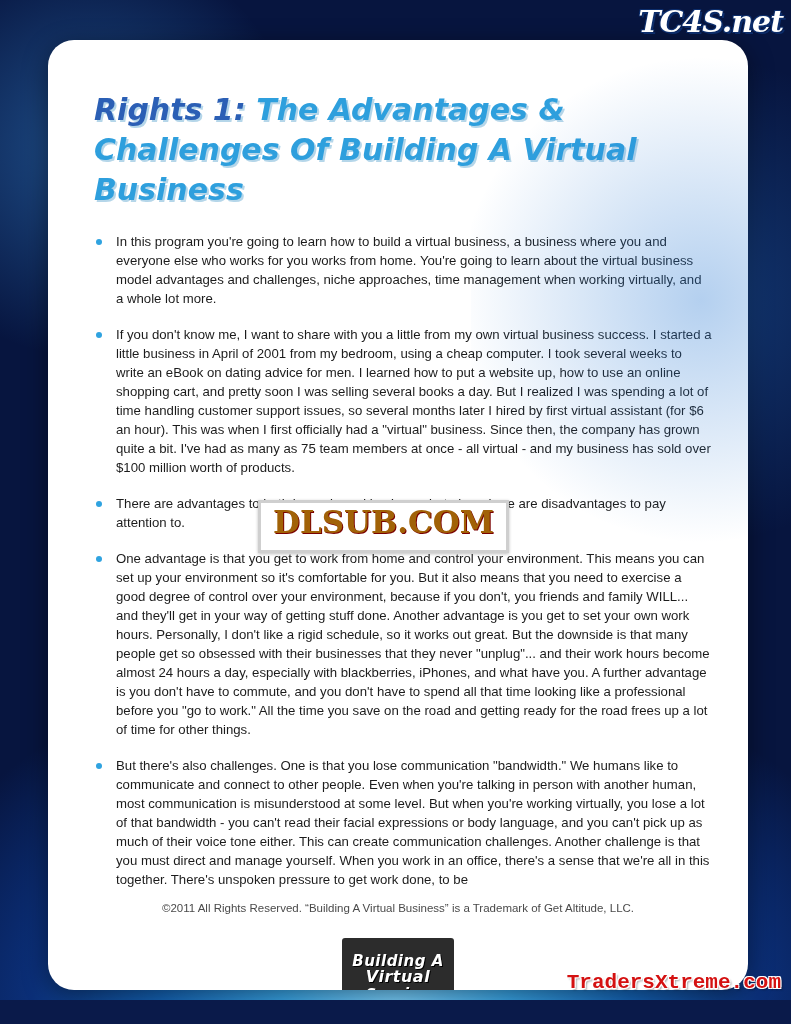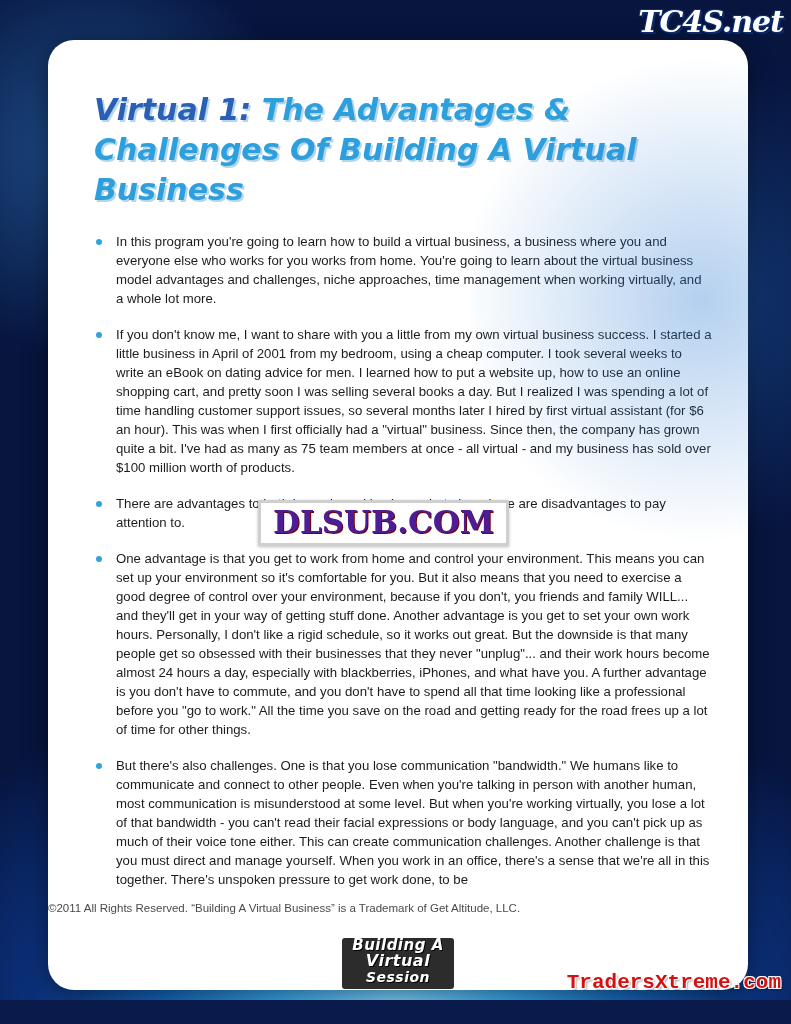--- a/index.html
+++ b/index.html
@@ -128,56 +128,56 @@
   
   .wm-mid {
     position: absolute;
     left: 210px;
     top: 460px;
     z-index: 25;
     font-family: "DejaVu Serif", serif;
     font-weight: bold;
     font-size: 31px;
     letter-spacing: 0px;
-    color: #4c1d95;
+    color: #a16207;
     background: #ffffff;
     border: 3px solid #cfcfcf;
-    padding: 1px 12px 3px 12px;
+    padding: 1px 12px 10px 12px;
     text-shadow: 1px 1px 0 #7a0000;
     box-shadow: 0 1px 3px rgba(0,0,0,0.25);
   }
 
   
   .copyright {
     position: absolute;
     left: 0;
     right: 0;
     top: 862px;
-    text-align: left;
+    text-align: center;
     font-size: 11.5px;
     color: #4a4a4a;
   }
 
   .logo {
     position: absolute;
     left: 0;
     right: 0;
     top: 898px;
     text-align: center;
   }
   .logo .logo-box {
     display: inline-block;
     font-family: "DejaVu Sans", sans-serif;
     font-weight: bold;
     font-style: italic;
     font-size: 15px;
     line-height: 1.02;
     color: #ffffff;
     background: #2c2c2c;
-    padding: 0 10px 5px 10px;
+    padding: 16px 10px 5px 10px;
     border-radius: 3px;
     text-align: center;
     letter-spacing: 0.5px;
     text-shadow: 1px 1px 0 #000;
   }
   .logo .l2 { font-size: 16px; }
   .logo .l3 { font-size: 14px; }
 
   .wm-bottom {
     position: absolute;
@@ -200,21 +200,21 @@
 <body>
 
 <div class="page">
 
   <div class="wm-top">TC4S.net</div>
 
   <div class="sheet">
 
     <div class="content">
 
-      <h1 class="title"><span class="accent">Virtual 1:</span><span> The Advantages &amp; Challenges Of Building A Virtual Business</span></h1>
+      <h1 class="title"><span class="accent">Rights 1:</span><span> The Advantages &amp; Challenges Of Building A Virtual Business</span></h1>
 
       <ul class="bullets">
         <li>In this program you're going to learn how to build a virtual business, a business where you and everyone else who works for you works from home. You're going to learn about the virtual business model advantages and challenges, niche approaches, time management when working virtually, and a whole lot more.</li>
         <li>If you don't know me, I want to share with you a little from my own virtual business success. I started a little business in April of 2001 from my bedroom, using a cheap computer. I took several weeks to write an eBook on dating advice for men. I learned how to put a website up, how to use an online shopping cart, and pretty soon I was selling several books a day. But I realized I was spending a lot of time handling customer support issues, so several months later I hired by first virtual assistant (for $6 an hour). This was when I first officially had a "virtual" business. Since then, the company has grown quite a bit. I've had as many as 75 team members at once - all virtual - and my business has sold over $100 million worth of products.</li>
         <li>There are advantages to both home-based business, but also where are disadvantages to pay attention to.</li>
         <li>One advantage is that you get to work from home and control your environment. This means you can set up your environment so it's comfortable for you. But it also means that you need to exercise a good degree of control over your environment, because if you don't, you friends and family WILL... and they'll get in your way of getting stuff done. Another advantage is you get to set your own work hours. Personally, I don't like a rigid schedule, so it works out great. But the downside is that many people get so obsessed with their businesses that they never "unplug"... and their work hours become almost 24 hours a day, especially with blackberries, iPhones, and what have you. A further advantage is you don't have to commute, and you don't have to spend all that time looking like a professional before you "go to work." All the time you save on the road and getting ready for the road frees up a lot of time for other things.</li>
         <li>But there's also challenges. One is that you lose communication "bandwidth." We humans like to communicate and connect to other people. Even when you're talking in person with another human, most communication is misunderstood at some level. But when you're working virtually, you lose a lot of that bandwidth - you can't read their facial expressions or body language, and you can't pick up as much of their voice tone either. This can create communication challenges. Another challenge is that you must direct and manage yourself. When you work in an office, there's a sense that we're all in this together. There's unspoken pressure to get work done, to be</li>
       </ul>
 
     </div>

